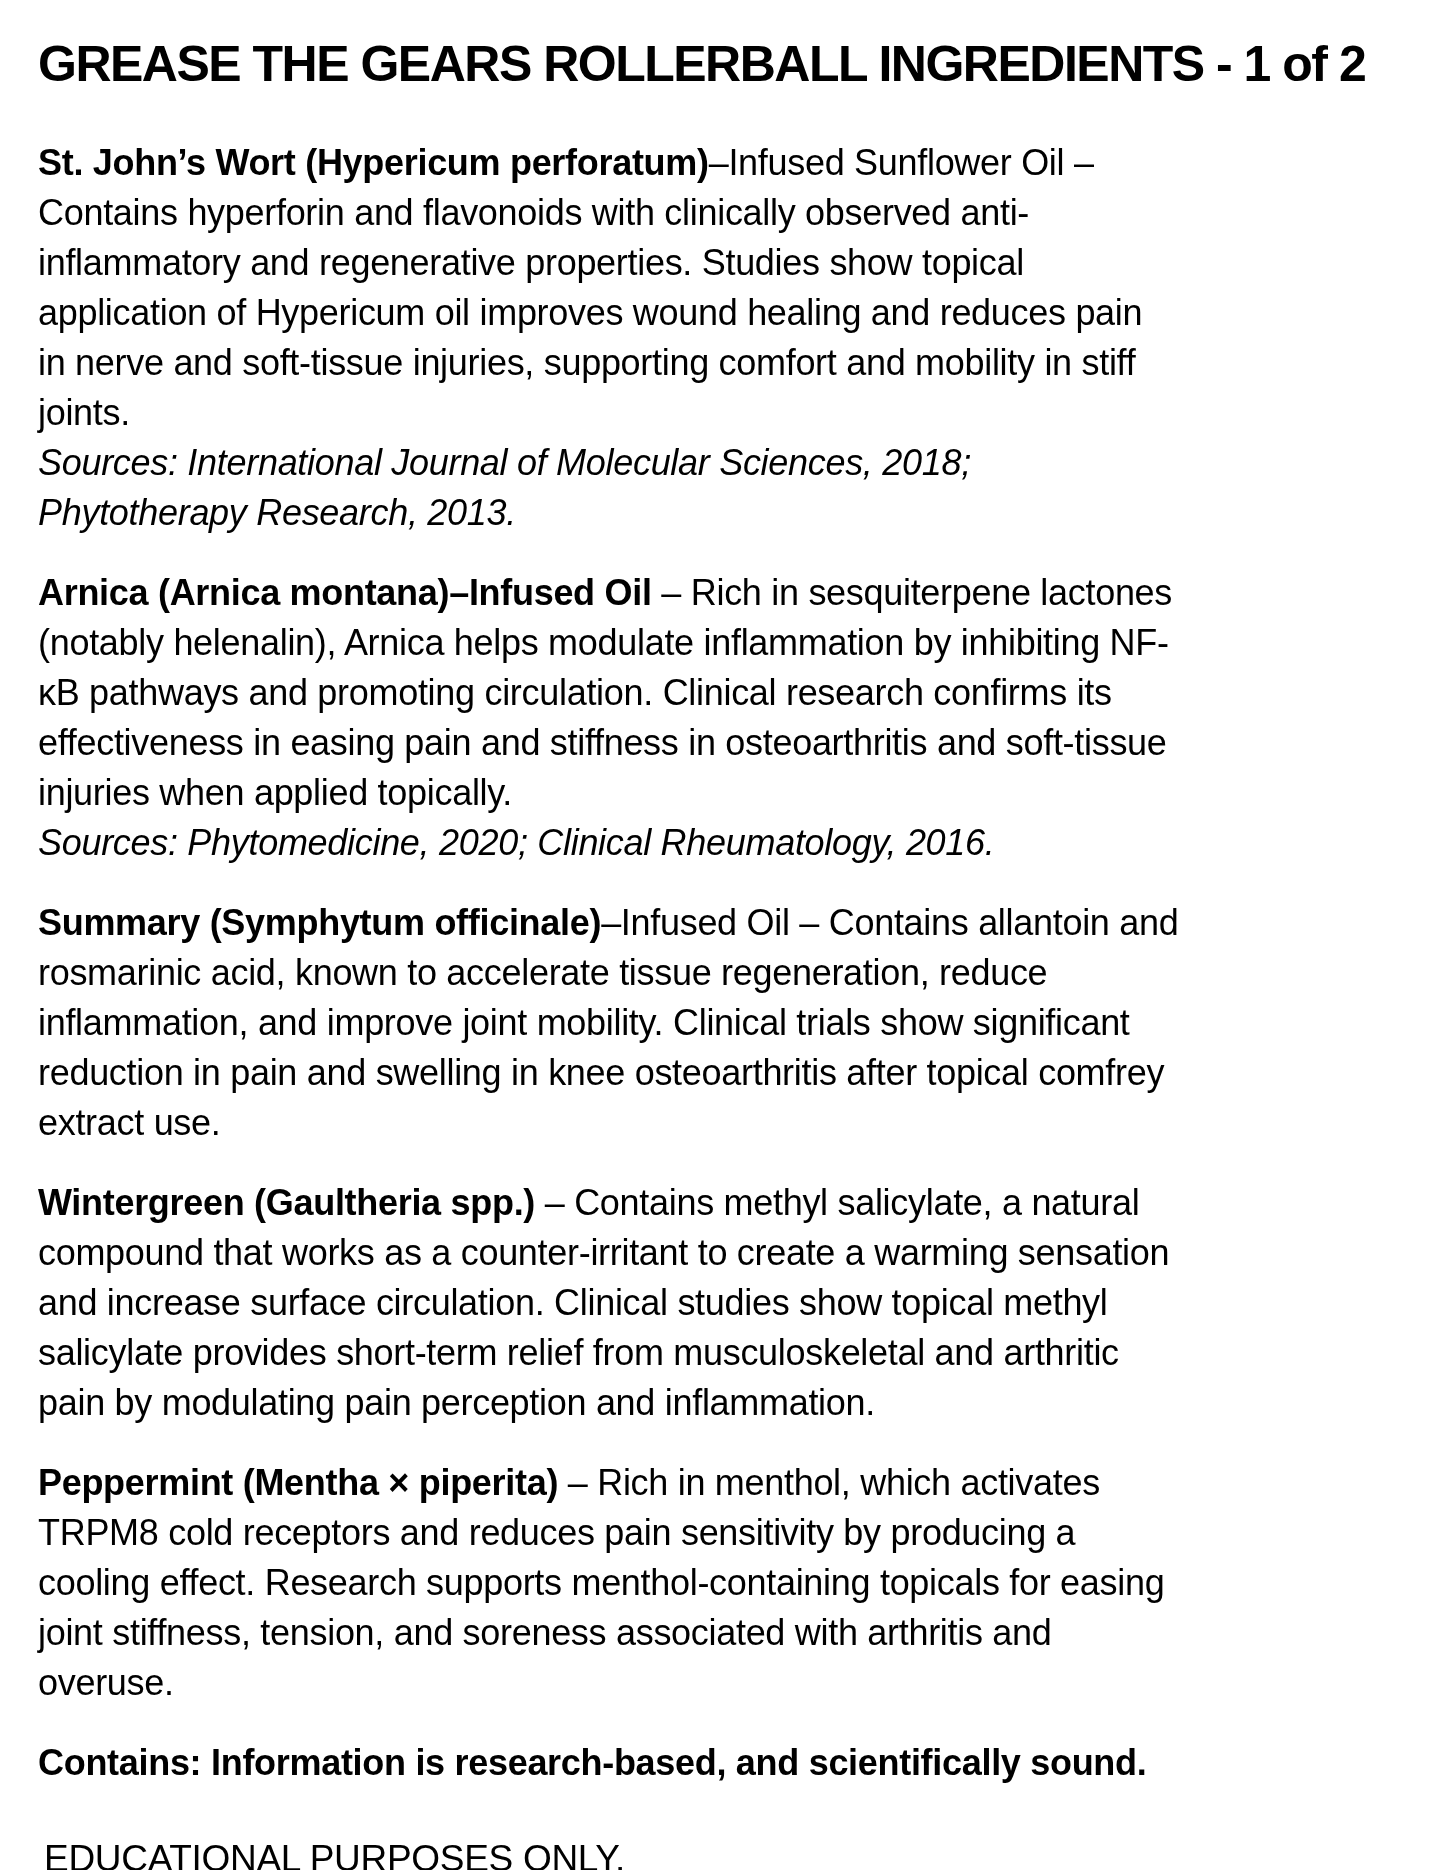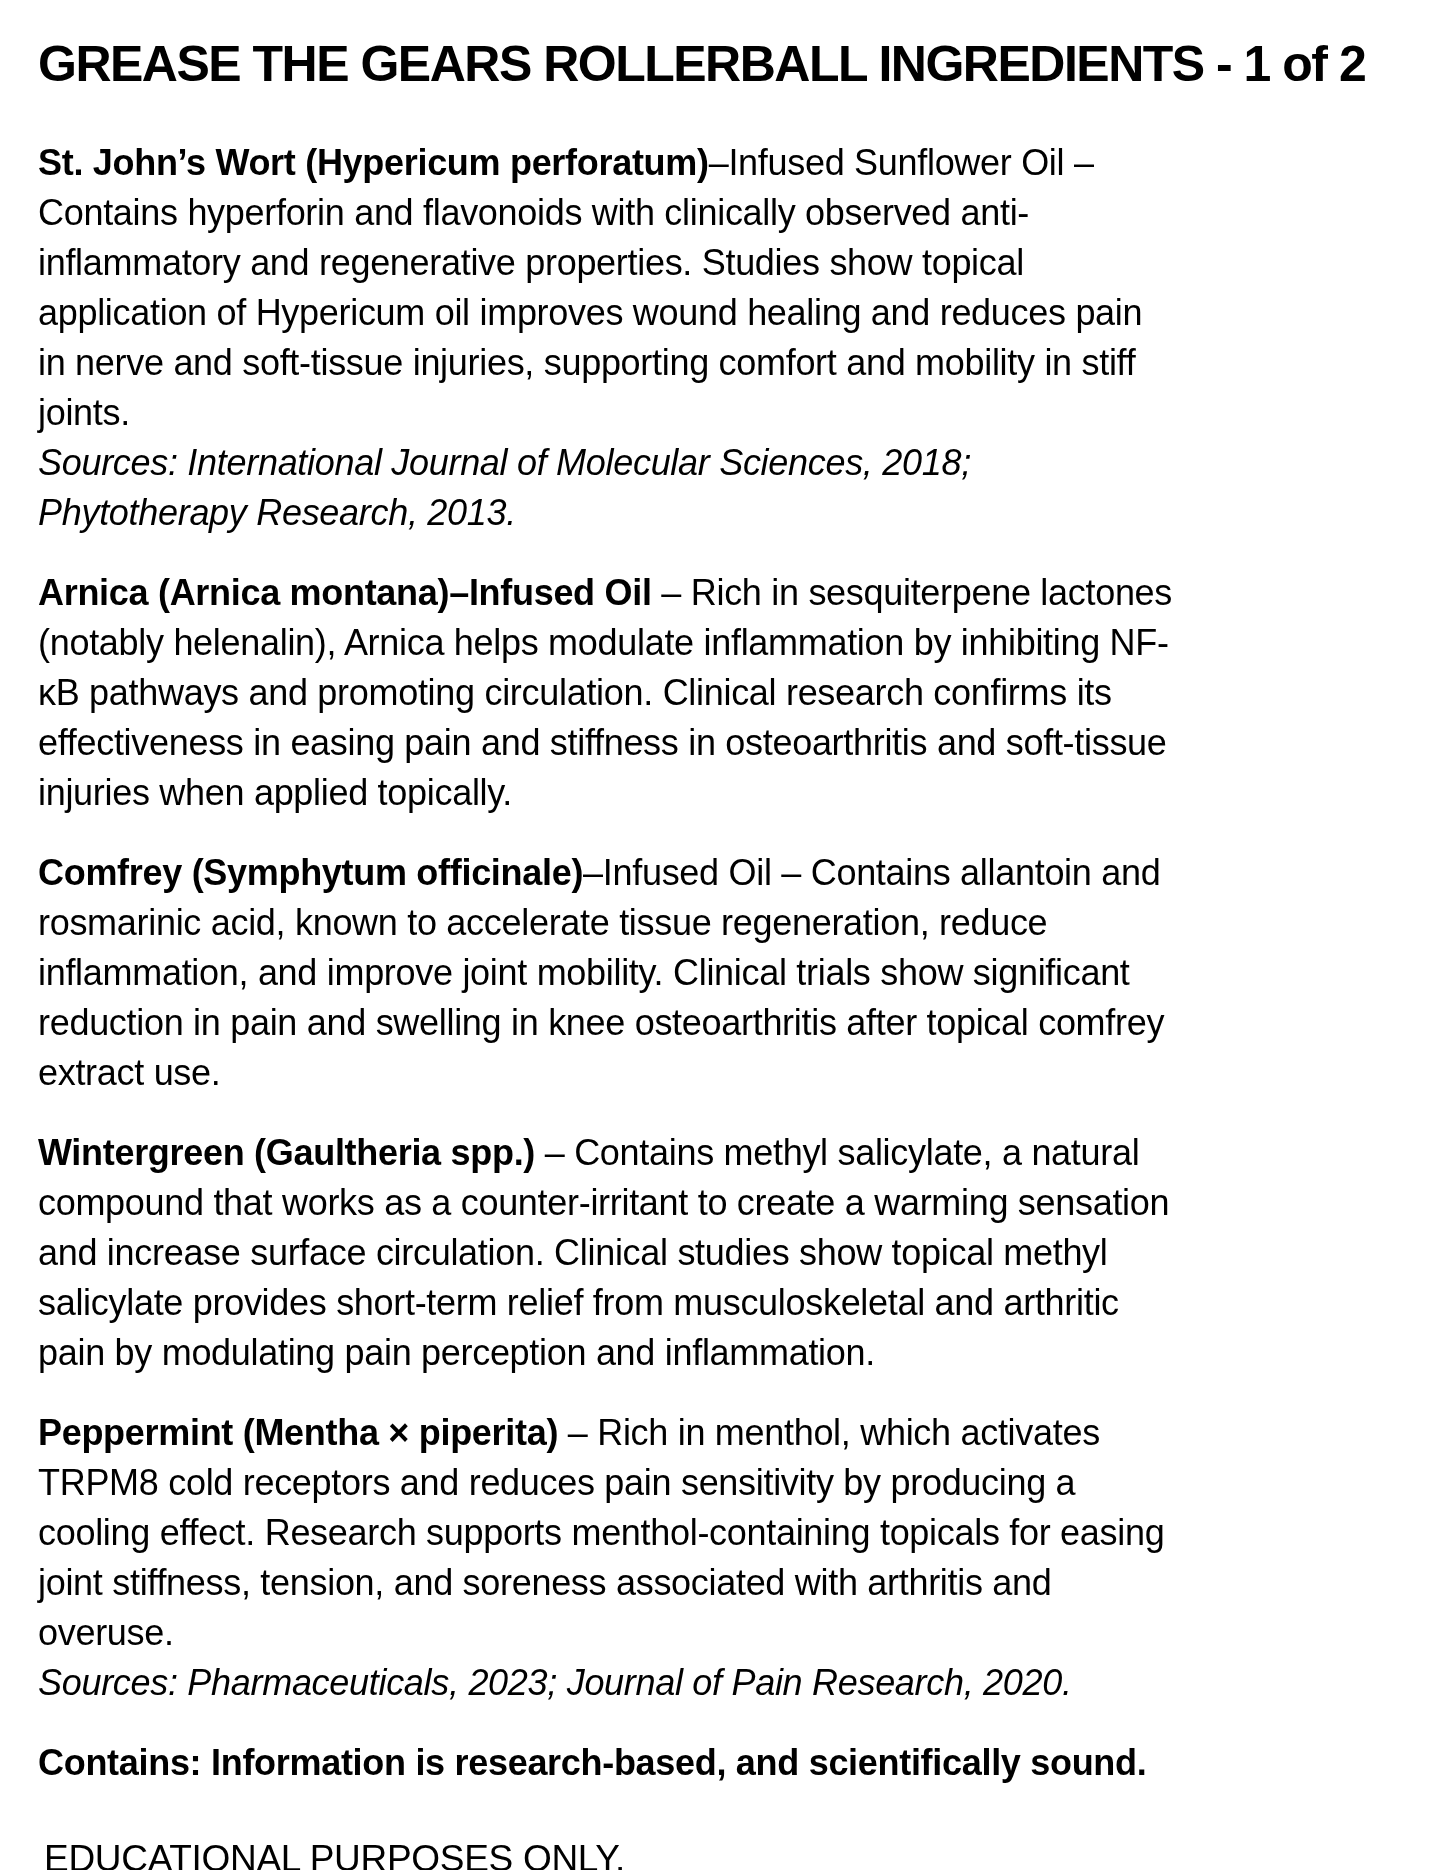--- a/index.html
+++ b/index.html
@@ -62,32 +62,32 @@
 
   <h1 class="doc-title">GREASE THE GEARS ROLLERBALL INGREDIENTS - 1 of 2</h1>
 
   <p class="ingredient">
     <span class="ingredient-name">St. John’s Wort (Hypericum perforatum)</span><span class="ingredient-description">–Infused Sunflower Oil – Contains hyperforin and flavonoids with clinically observed anti-inflammatory and regenerative properties. Studies show topical application of Hypericum oil improves wound healing and reduces pain in nerve and soft-tissue injuries, supporting comfort and mobility in stiff joints.</span><br>
     <span class="ingredient-sources">Sources: International Journal of Molecular Sciences, 2018; Phytotherapy Research, 2013.</span>
   </p>
 
   <p class="ingredient">
     <span class="ingredient-name">Arnica (Arnica montana)–Infused Oil</span><span class="ingredient-description"> – Rich in sesquiterpene lactones (notably helenalin), Arnica helps modulate inflammation by inhibiting NF-κB pathways and promoting circulation. Clinical research confirms its effectiveness in easing pain and stiffness in osteoarthritis and soft-tissue injuries when applied topically.</span><br>
+    <span class="ingredient-sources">Sources: Phytomedicine, 2020; Clinical Rheumatology, 2016.</span>
   </p>
 
   <p class="ingredient">
-    <span class="ingredient-name">Comfrey (Symphytum officinale)</span><span class="ingredient-description">–Infused Oil – Contains allantoin and rosmarinic acid, known to accelerate tissue regeneration, reduce inflammation, and improve joint mobility. Clinical trials show significant reduction in pain and swelling in knee osteoarthritis after topical comfrey extract use.</span><br>
+    <span class="ingredient-name">Summary (Symphytum officinale)</span><span class="ingredient-description">–Infused Oil – Contains allantoin and rosmarinic acid, known to accelerate tissue regeneration, reduce inflammation, and improve joint mobility. Clinical trials show significant reduction in pain and swelling in knee osteoarthritis after topical comfrey extract use.</span><br>
   </p>
 
   <p class="ingredient">
     <span class="ingredient-name">Wintergreen (Gaultheria spp.)</span><span class="ingredient-description"> – Contains methyl salicylate, a natural compound that works as a counter-irritant to create a warming sensation and increase surface circulation. Clinical studies show topical methyl salicylate provides short-term relief from musculoskeletal and arthritic pain by modulating pain perception and inflammation.</span><br>
   </p>
 
   <p class="ingredient">
     <span class="ingredient-name">Peppermint (Mentha × piperita)</span><span class="ingredient-description"> – Rich in menthol, which activates TRPM8 cold receptors and reduces pain sensitivity by producing a cooling effect. Research supports menthol-containing topicals for easing joint stiffness, tension, and soreness associated with arthritis and overuse.</span><br>
-    <span class="ingredient-sources">Sources: Pharmaceuticals, 2023; Journal of Pain Research, 2020.</span>
   </p>
 
   <p class="summary-line">Contains: Information is research-based, and scientifically sound.</p>
 
   <p class="disclaimer-line">EDUCATIONAL PURPOSES ONLY.</p>
 
 </div>
 
 </body></html>

